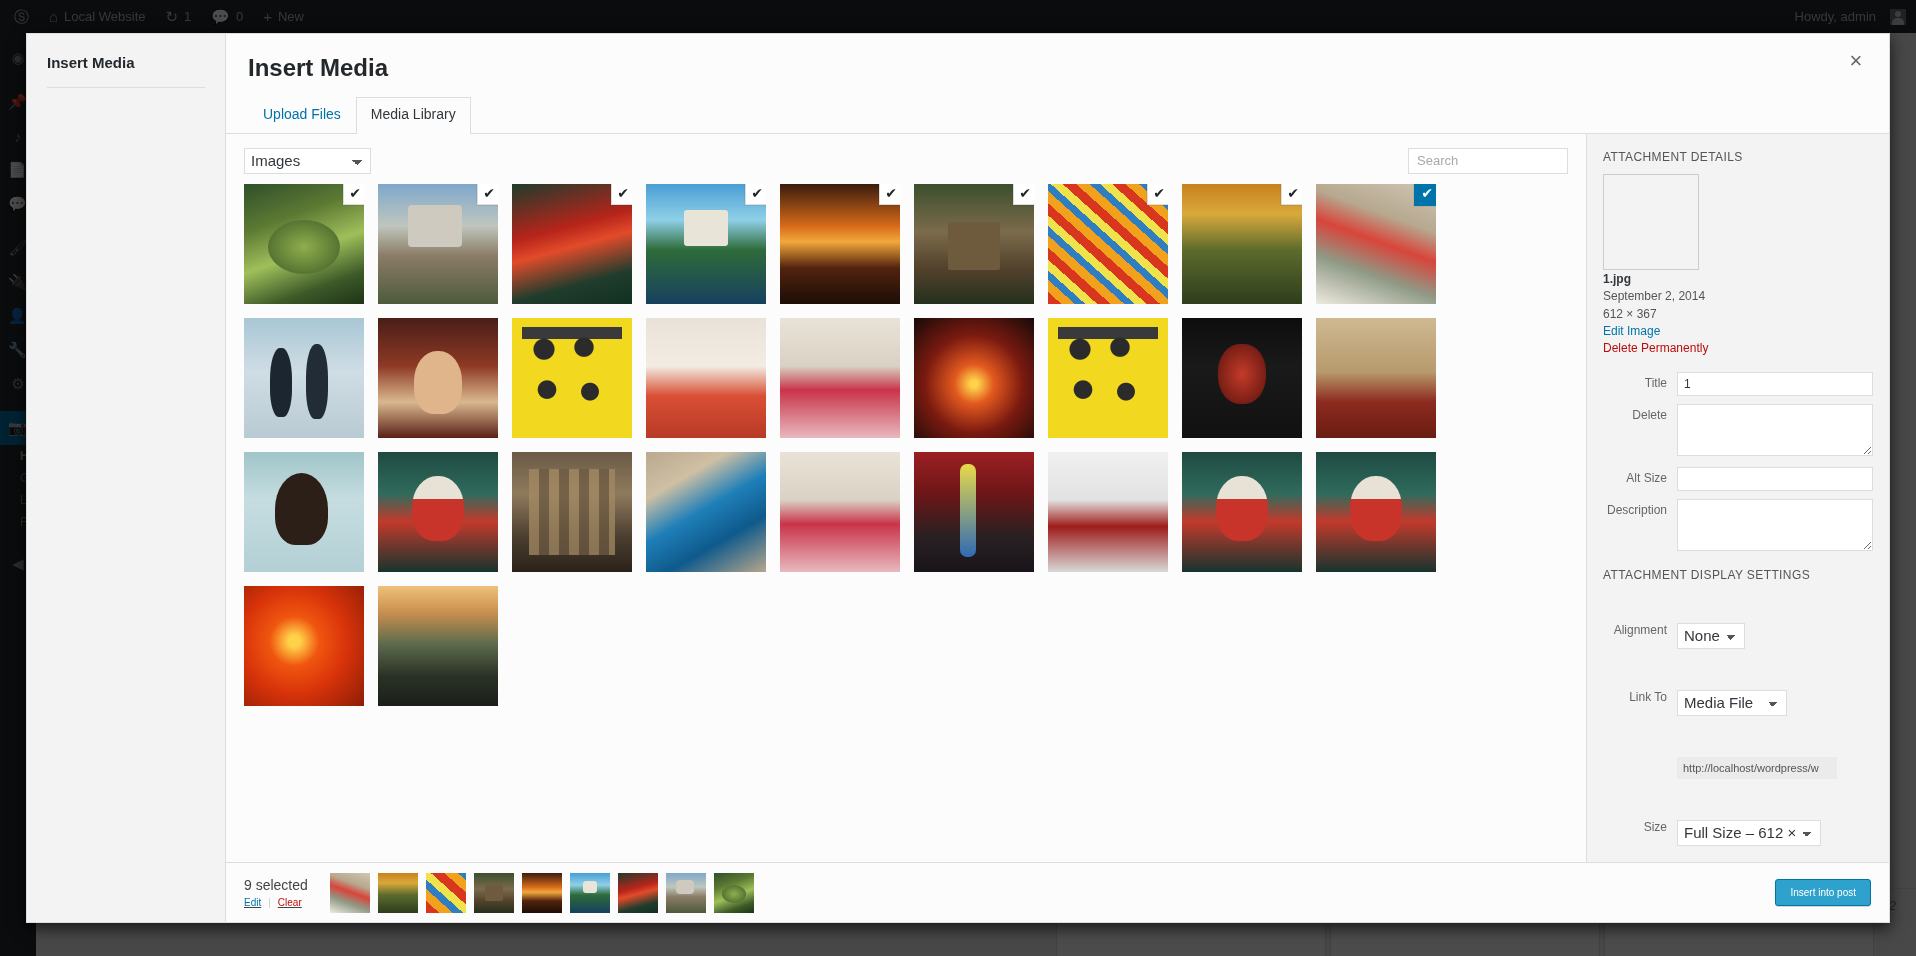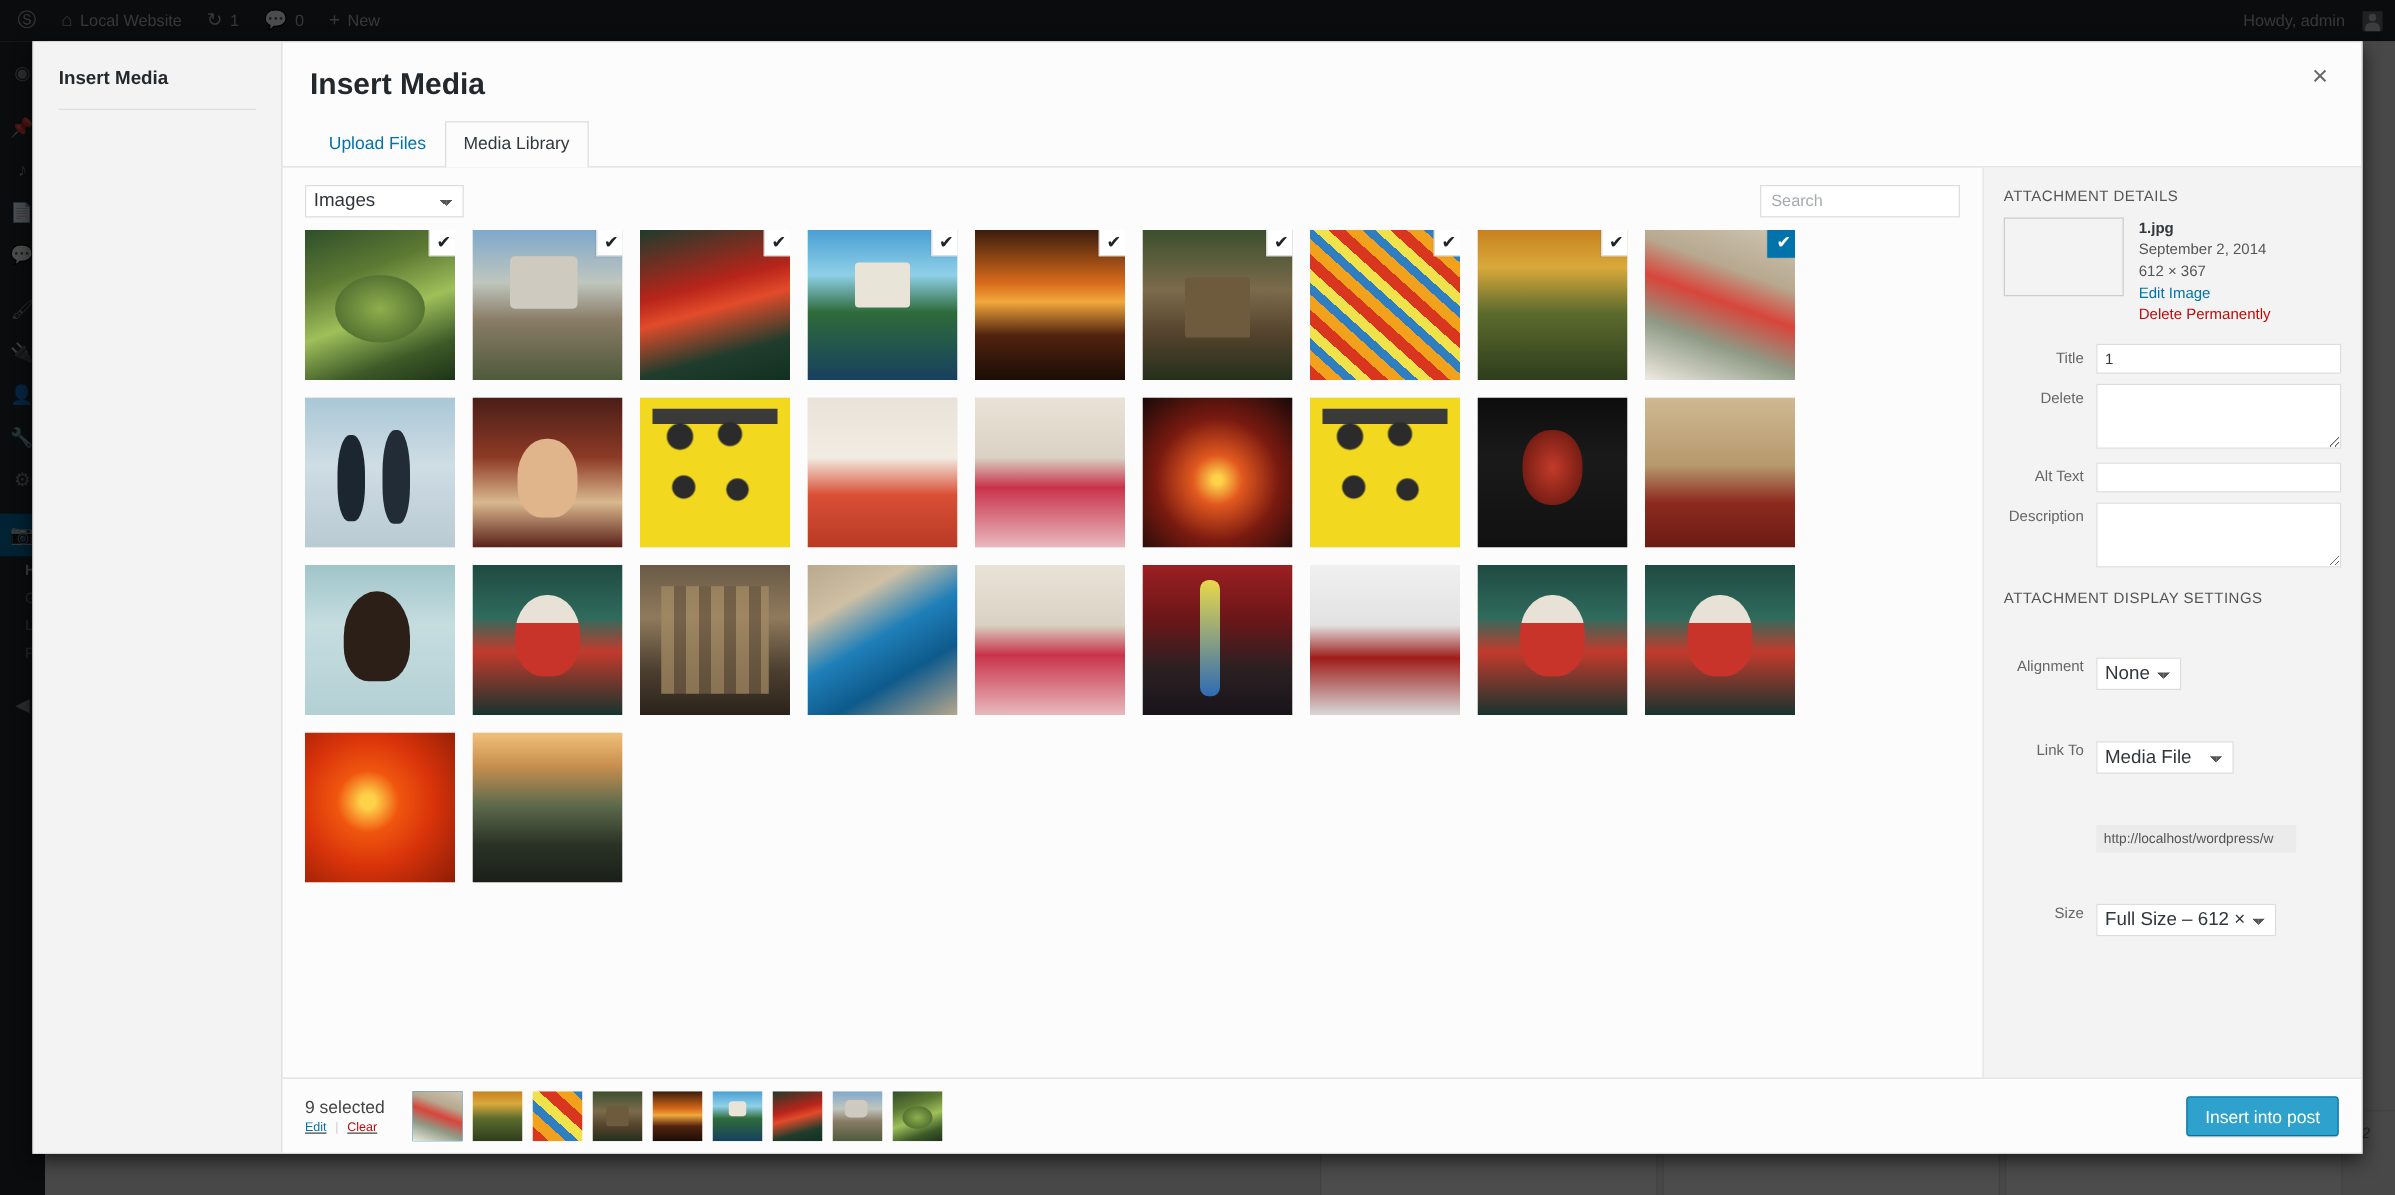--- a/index.html
+++ b/index.html
@@ -172,21 +172,21 @@
   
   #details {
     width: 302px; flex: 0 0 302px; background: #f3f3f3;
     padding: 16px 16px 0 16px; overflow: hidden;
     font-size: 12px; color: #555;
   }
   .section-head {
     font-size: 12px; letter-spacing: .4px; color: #555;
     text-transform: uppercase; margin: 0 0 10px 0; font-weight: 400;
   }
-  #det-top { display: flex; gap: 12px; margin-bottom: 14px; }
+  #det-top { display: flex; gap: 1px; margin-bottom: 14px; flex-direction: column; }
   #det-thumb { width: 96px; height: 63px; flex: 0 0 96px; border: 1px solid #ccc; overflow: hidden; position: relative;}
   #det-meta { font-size: 12px; line-height: 1.45; color: #555; }
   #det-filename { font-weight: bold; color: #32373c; }
   .link-blue { color: #0073aa; text-decoration: none; display: block; cursor: pointer;}
   .link-red { color: #bc0b0b; text-decoration: none; display: block; cursor: pointer;}
 
   .field-row { display: flex; align-items: flex-start; margin-bottom: 8px; }
   .field-label { width: 74px; flex: 0 0 74px; text-align: right; padding-right: 10px; padding-top: 4px; font-size: 12px; color: #666;}
   .field-ctl { flex: 1; }
   .field-ctl input[type=text] {
@@ -224,21 +224,21 @@
   #sel-count { display:block; }
   #sel-actions { display: flex; align-items: flex-end; gap: 7px; font-size: 10px; margin-top:2px;text-decoration:underline;}
   #sel-actions .divider { color: #ccc; }
   #filmstrip { display: flex; gap: 8px; align-items: center; flex: 1; }
   .film {
     width: 40px; height: 40px; position: relative; overflow: hidden; cursor: pointer;
   }
   .film.sel { outline: 3px solid #0073aa; outline-offset: -3px; }
   #insert-btn {
     background: #2ea2cc; border: 1px solid #0074a2; color: #fff;
-    font-size: 14px; padding: 7px 14px; border-radius: 3px; cursor: pointer;
+    font-size: 10px; padding: 7px 14px; border-radius: 3px; cursor: pointer;
     box-shadow: 0 1px 0 rgba(0,0,0,.15); font-family:"Liberation Sans", sans-serif;
   }
 
   
   .a-canyon  { background: linear-gradient(160deg,#2f4f2a 0%,#5d7a33 30%,#9fbf5a 55%,#3d5a28 80%,#1e3318 100%); }
   .a-canyon::after{content:"";position:absolute;left:20%;top:30%;width:60%;height:45%;border-radius:50%;background:radial-gradient(ellipse,#8fae4d,#3e5c27);}
   .a-monastery{ background: linear-gradient(180deg,#7fa8cc 0%,#bfc6bd 35%,#8a7c66 60%,#4e5a3c 100%); }
   .a-monastery::after{content:"";position:absolute;left:25%;top:18%;width:45%;height:35%;background:#cfcabf;border-radius:4px;}
   .a-redriver{ background: linear-gradient(165deg,#1f3c2c 0%,#b7241a 38%,#e24b2a 52%,#1f3c2c 78%,#123021 100%); }
   .a-pagoda  { background: linear-gradient(180deg,#4a9fd4 0%,#8fd0e8 30%,#2e6b3a 55%,#17405f 100%); }
@@ -523,21 +523,21 @@
 
         <div class="field-row">
           <div class="field-label">Title</div>
           <div class="field-ctl"><input type="text" id="in-title" value="1" style=""></div>
         </div>
         <div class="field-row">
           <div class="field-label">Delete</div>
           <div class="field-ctl"><textarea id="ta-caption" style=""></textarea></div>
         </div>
         <div class="field-row">
-          <div class="field-label">Alt Text</div>
+          <div class="field-label">Alt Size</div>
           <div class="field-ctl"><input type="text" id="in-alt" style=""></div>
         </div>
         <div class="field-row">
           <div class="field-label">Description</div>
           <div class="field-ctl"><textarea id="ta-desc" style=""></textarea></div>
         </div>
 
         <div id="display-settings">
           <div class="section-head">ATTACHMENT DISPLAY SETTINGS</div>
 

